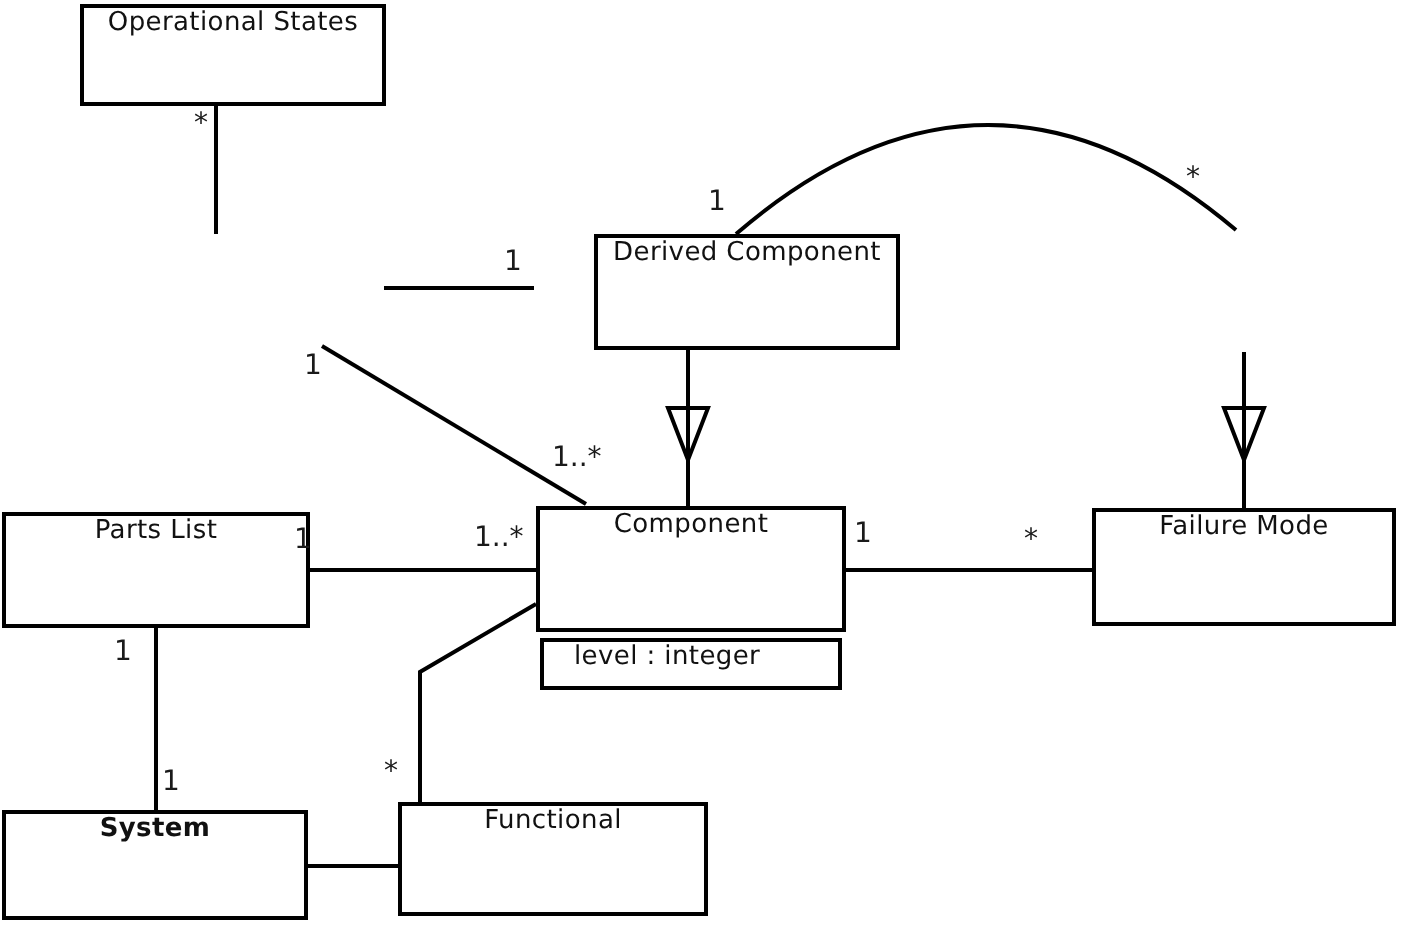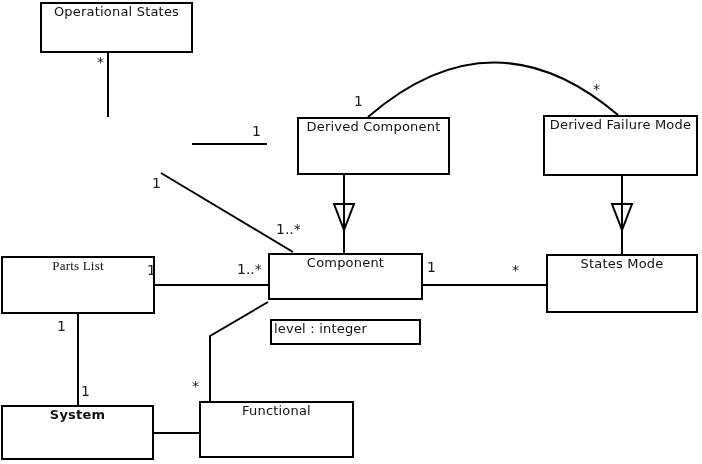--- a/index.html
+++ b/index.html
@@ -20,21 +20,21 @@
     background: #fff;
     display: flex;
     align-items: flex-start;
     justify-content: center;
     font-size: 13px;
     letter-spacing: 0.2px;
     white-space: nowrap;
   }
   .uml-box.attr {
     justify-content: flex-start;
-    padding-left: 2px;
+    padding-left: 15px;
   }
   .mult {
     position: absolute;
     font-size: 14px;
     line-height: 1;
     color: #1a1a1a;
     white-space: nowrap;
   }
 </style>
 </head>
@@ -62,37 +62,34 @@
 
   <div class="uml-box" style="left:40px; top:2px; width:153px; height:51px;">
     <span>Operational States</span>
   </div>
 
 
   <div class="uml-box" style="left:267px; top:117px; width:153px; height:58px;margin-left:30px;">
     <span>Derived Component</span>
   </div>
 
-  <div class="uml-box" style="left:543px; top:115px; width:155px; height:61px;">
-    <span>Derived Failure Mode</span>
-  </div>
 
-  <div class="uml-box" style="left:1px; top:256px; width:154px; height:58px;font-family:Liberation Serif, serif;">
+  <div class="uml-box" style="left:1px; top:256px; width:154px; height:58px;">
     <span>Parts List</span>
   </div>
 
-  <div class="uml-box" style="left:268px; top:253px; width:155px; height:47px;">
+  <div class="uml-box" style="left:268px; top:253px; width:155px; height:63px;">
     <span>Component</span>
   </div>
   <div class="uml-box attr" style="left:270px; top:319px; width:151px; height:26px;">
     <span>level : integer</span>
   </div>
 
   <div class="uml-box" style="left:546px; top:254px; width:152px; height:59px;">
-    <span>States Mode</span>
+    <span>Failure Mode</span>
   </div>
 
   <div class="uml-box" style="left:1px; top:405px; width:153px; height:55px;font-weight:bold;">
     <span>System</span>
   </div>
 
   <div class="uml-box" style="left:199px; top:401px; width:155px; height:57px;">
     <span>Functional</span>
   </div>
 

